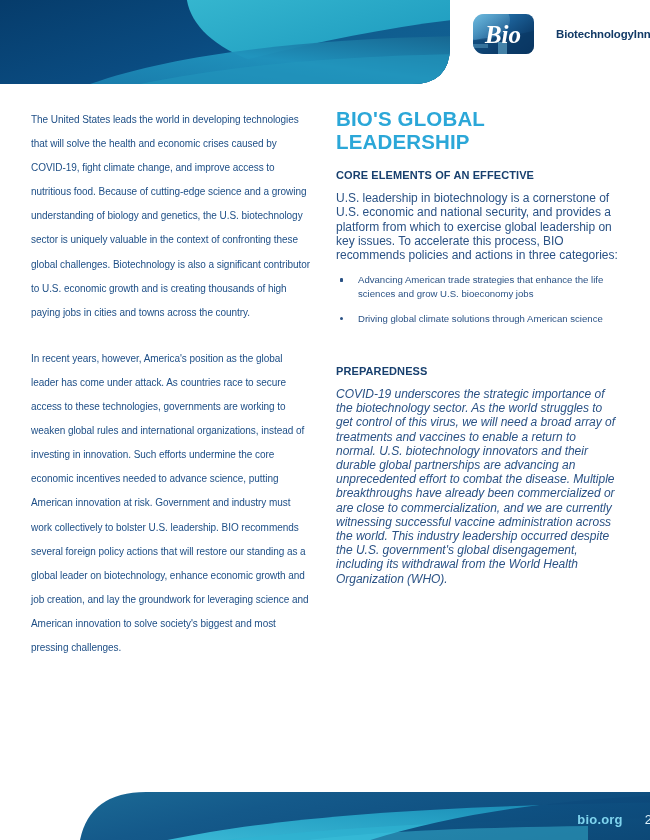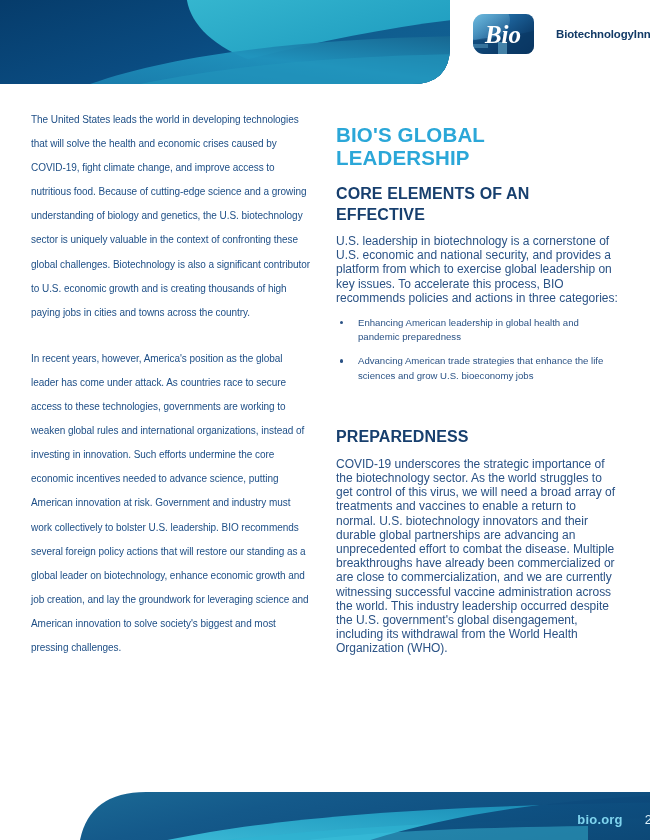--- a/index.html
+++ b/index.html
@@ -86,44 +86,44 @@
     letter-spacing: -0.05px;
   }
   .lead-p:last-child { margin-bottom: 0; }
 
   .h-main {
     font-family: "Liberation Sans Narrow", "Liberation Sans", sans-serif;
     font-size: 20.5px;
     font-weight: bold;
     color: #2ba7d8;
     letter-spacing: 0.15px;
-    margin: 16px 0 15px 0;
+    margin: 0 0 15px 0;
     line-height: 1.1;
     text-transform: uppercase;
   }
   .h-sub {
     font-family: "Liberation Sans Narrow", "Liberation Sans", sans-serif;
-    font-size: 16px;
+    font-size: 11px;
     font-weight: bold;
     color: #173f6e;
     letter-spacing: 0.1px;
     margin: 0 0 9px 0;
     line-height: 1.28;
     text-transform: uppercase;
   }
   .h-sub.spaced { margin-top: 24px; }
 
   .body-p {
     font-size: 12px;
     line-height: 14.2px;
     color: #2a5285;
     margin: 0 0 11px 0;
     letter-spacing: -0.02px;
   }
-  .body-p:last-child { margin-bottom: 0; }
+  .body-p:last-child { margin-bottom: 0; font-style: italic; }
 
   .bullets {
     margin: 0;
     padding: 0;
     list-style: none;
   }
   .bullets li {
     position: relative;
     padding-left: 22px;
     font-size: 9.6px;
@@ -259,25 +259,28 @@
 
     <h2 class="h-sub">
       <span>CORE ELEMENTS OF AN EFFECTIVE</span><br>
     </h2>
 
     <p class="body-p">U.S. leadership in biotechnology is a cornerstone of U.S. economic and national security, and provides a platform from which to exercise global leadership on key issues. To accelerate this process, BIO recommends policies and actions in three categories:</p>
 
     <ul class="bullets">
       <li>
         <span class="dot"></span>
-        <span>Enhancing American leadership in global health and pandemic preparedness</span>
       </li>
       <li>
         <span class="dot"></span>
         <span>Advancing American trade strategies that enhance the life sciences and grow U.S. bioeconomy jobs</span>
+      </li>
+      <li>
+        <span class="dot"></span>
+        <span>Driving global climate solutions through American science</span>
       </li>
     </ul>
 
     <h2 class="h-sub spaced">
       <br>
       <span>PREPAREDNESS</span>
     </h2>
 
     <p class="body-p">COVID-19 underscores the strategic importance of the biotechnology sector. As the world struggles to get control of this virus, we will need a broad array of treatments and vaccines to enable a return to normal. U.S. biotechnology innovators and their durable global partnerships are advancing an unprecedented effort to combat the disease. Multiple breakthroughs have already been commercialized or are close to commercialization, and we are currently witnessing successful vaccine administration across the world. This industry leadership occurred despite the U.S. government's global disengagement, including its withdrawal from the World Health Organization (WHO).</p>
   </div>

